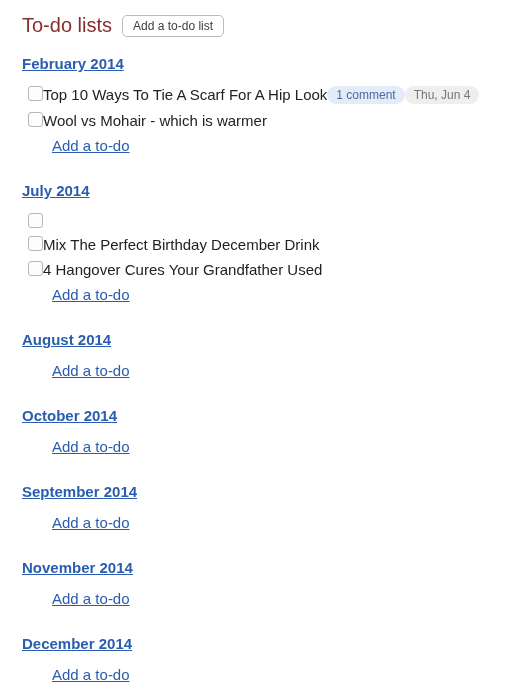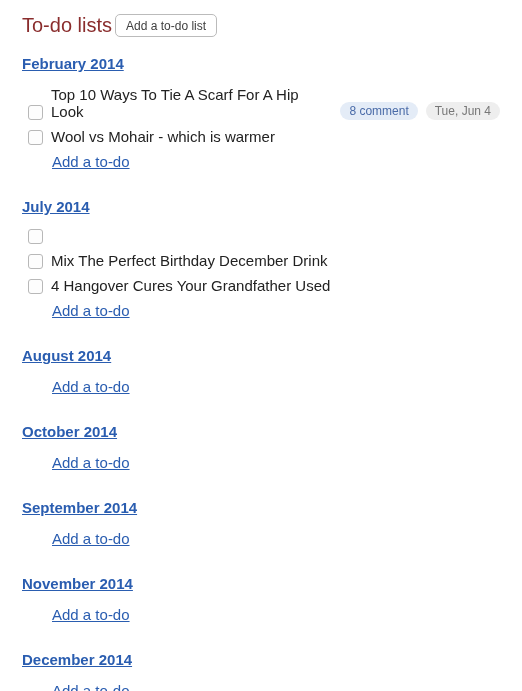--- a/index.html
+++ b/index.html
@@ -7,21 +7,22 @@
     margin: 0;
     padding: 14px 22px;
     font-family: "Helvetica Neue", Helvetica, Arial, sans-serif;
     font-size: 15px;
     color: #222;
     background: #fff;
     width: 522px;
   }
   .header-row {
     display: flex;
-    gap: 3px;
+    align-items: center;
+    gap: 10px;
     margin-bottom: 18px;
   }
   .page-title {
     font-size: 20px;
     color: #8a2d2d;
     font-weight: 400;
   }
   .add-list-btn {
     font-size: 12px;
     padding: 3px 10px;
@@ -37,22 +38,21 @@
     font-weight: 700;
     color: #2a5db0;
     text-decoration: underline;
     cursor: pointer;
     display: inline-block;
     margin-bottom: 10px;
   }
   .todo-items { margin-left: 6px; }
   .todo-row {
     display: flex;
-    align-items: flex-end;
-    gap: 8px;
+    align-items: flex-start;
     padding: 4px 0;
     font-size: 15px;
   }
   .cb {
     width: 15px;
     height: 15px;
     border: 1px solid #b8b8b8;
     border-radius: 3px;
     background: #fdfdfd;
     flex-shrink: 0;
@@ -82,22 +82,22 @@
 
 <div class="header-row">
   <span class="page-title">To-do lists</span>
   <button class="add-list-btn">Add a to-do list</button>
 </div>
 
 <div id="lists">
     <div class="list-block"><a class="list-title">February 2014</a><div class="todo-items"><div class="todo-row">
           <span class="cb"></span>
           <span class="todo-text">Top 10 Ways To Tie A Scarf For A Hip Look</span>
-          <span class="pill pill-comment">8 comment</span>
-          <span class="pill pill-date">Tue, Jun 4</span>
+          <span class="pill pill-comment">1 comment</span>
+          <span class="pill pill-date">Thu, Jun 4</span>
         </div><div class="todo-row">
           <span class="cb"></span>
           <span class="todo-text">Wool vs Mohair - which is warmer</span>
         </div><a class="add-todo">Add a to-do</a></div></div>
     <div class="list-block"><a class="list-title">July 2014</a><div class="todo-items"><div class="todo-row">
           <span class="cb"></span>
         </div><div class="todo-row">
           <span class="cb"></span>
           <span class="todo-text">Mix The Perfect Birthday December Drink</span>
         </div><div class="todo-row">

